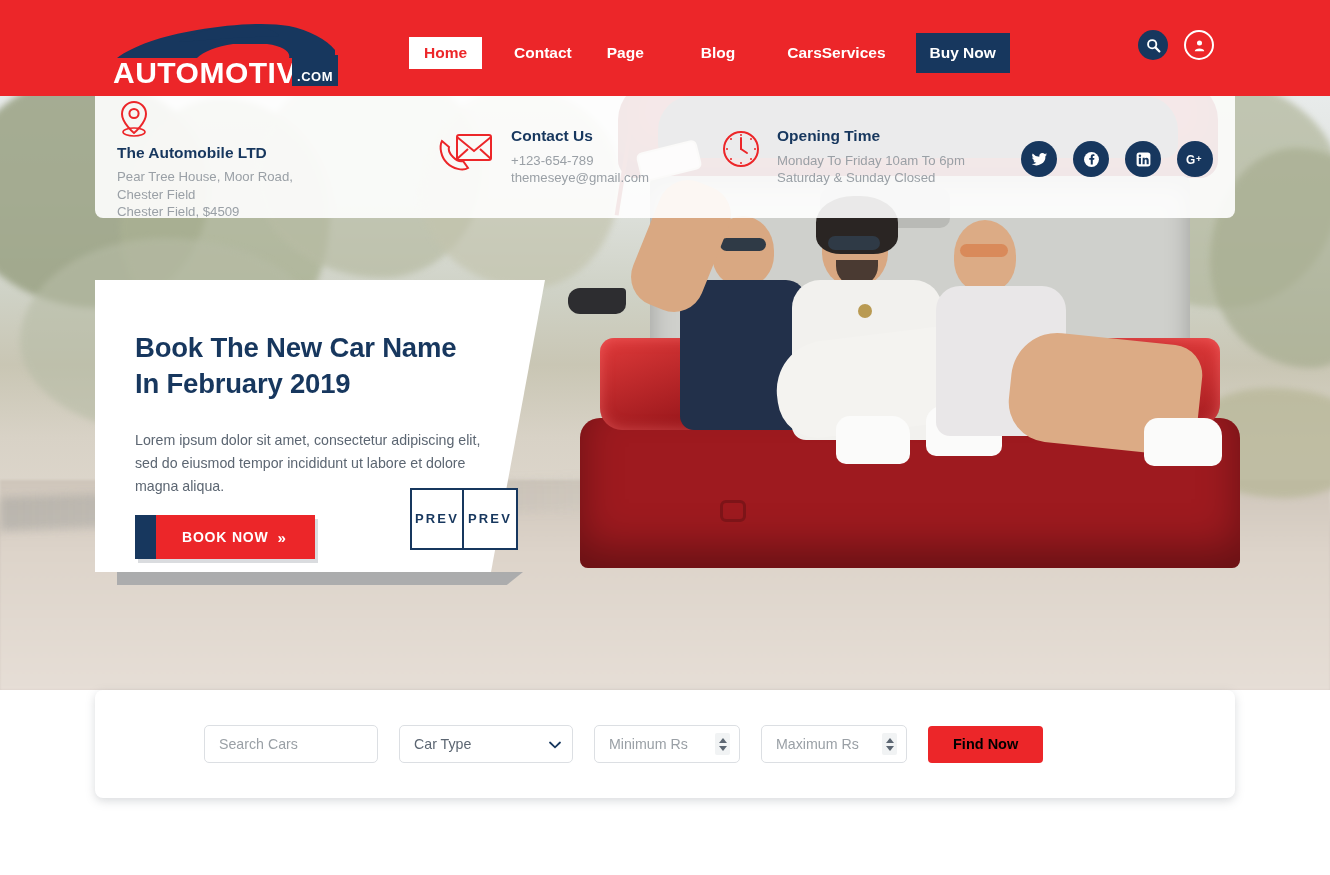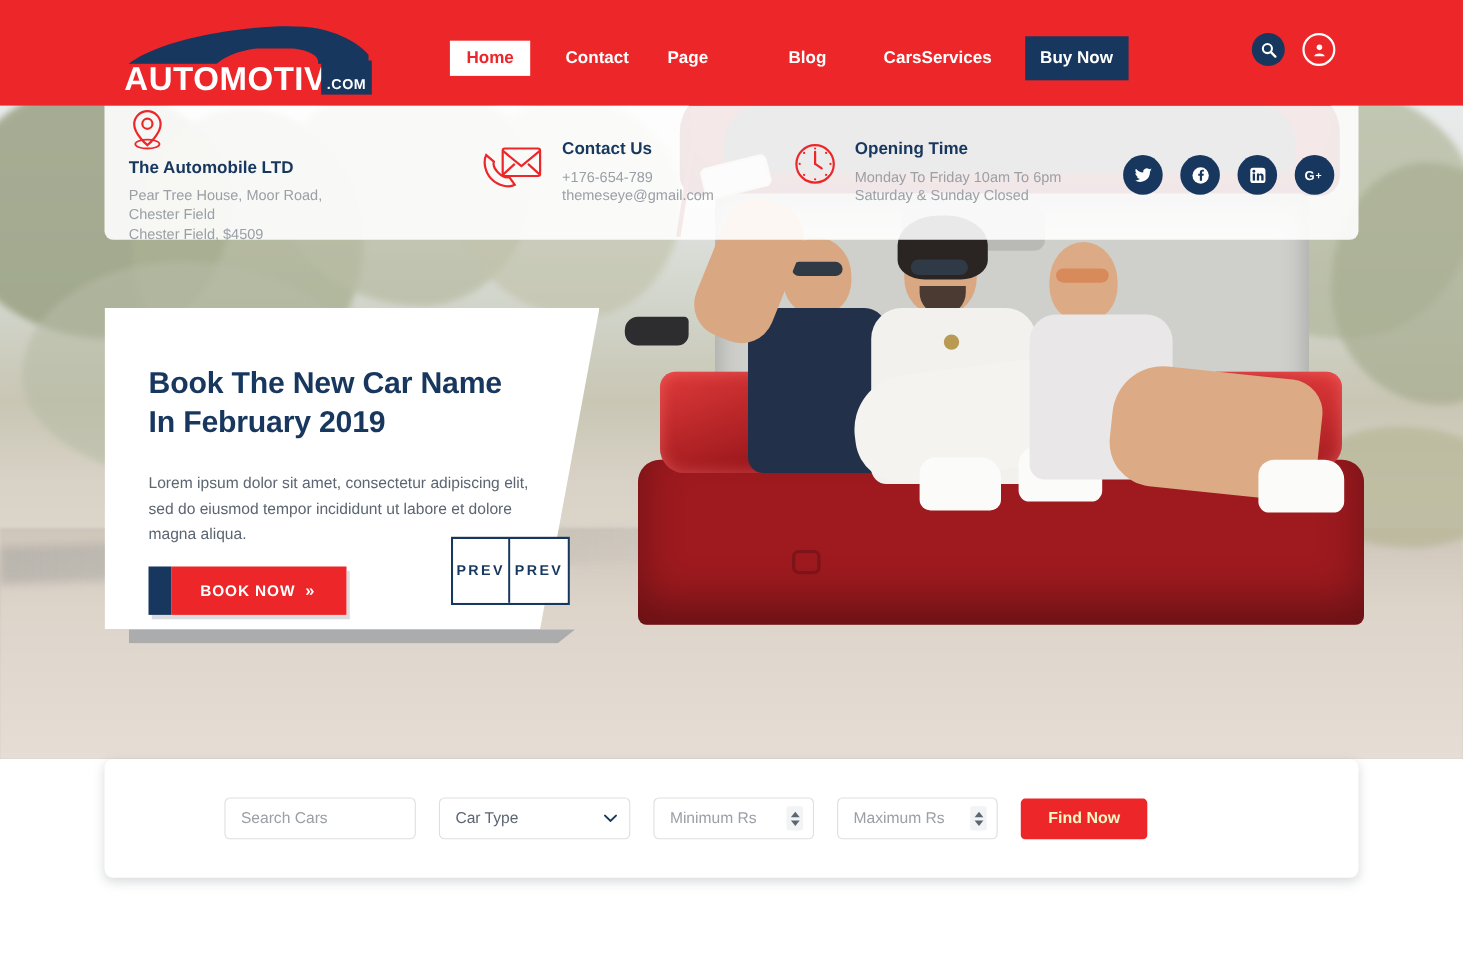--- a/index.html
+++ b/index.html
@@ -181,21 +181,21 @@
   .spin {
     position: absolute; right: 10px; top: 50%; transform: translateY(-50%);
     width: 15px; height: 22px; background: #f1f3f4; border-radius: 2px;
     display: flex; flex-direction: column; align-items: center; justify-content: center;
     gap: 3px; cursor: pointer;
   }
   .spin i { display: block; width: 0; height: 0; border-left: 4px solid transparent; border-right: 4px solid transparent; }
   .spin i.up { border-bottom: 5px solid #5c6672; }
   .spin i.dn { border-top: 5px solid #5c6672; }
   #findnow {
-    background: #ec2629; color: #fef9c3; border: none; border-radius: 4px;
+    background: #ec2629; color: #000000; border: none; border-radius: 4px;
     height: 37px; padding: 0 25px; font-size: 14.5px; font-weight: 700;
     font-family: "Liberation Sans", sans-serif; cursor: pointer;
   }
 </style>
 </head>
 <body>
 
 <div id="hero-photo">
 
   <div class="tree" style="left:-40px;top:-10px;width:250px;height:230px;background:#9aa284;opacity:.85;"></div>
@@ -265,21 +265,21 @@
       <path d="M66 26 C80 16 104 10 132 10 C150 10 162 14 166 20 L120 22 Z" fill="#17375E"></path>
     </svg>
     <span class="logo-word">AUTOMOTIVE</span>
     <span class="logo-dotcom">.COM</span>
   </div>
 
   <nav id="mainnav">
     <a class="navitem active" style="margin-right:32px;">Home</a>
     <a class="navitem" style="margin-right:35px;">Contact</a>
     <a class="navitem" style="margin-right:57px;">Page</a>
-    <a class="navitem" style="margin-right:52px;margin-left:16px;">Blog</a>
+    <a class="navitem" style="margin-right:52px;">Blog</a>
     <a class="navitem" style="">Cars</a>
     <a class="navitem" style="margin-right:30px;">Services</a>
     <a class="navitem cta">Buy Now</a>
   </nav>
 
   <div id="header-icons">
     <div class="hicon search">
       <svg width="15" height="15" viewBox="0 0 16 16">
         <circle cx="6.6" cy="6.6" r="4.4" fill="none" stroke="#ffffff" stroke-width="2"></circle>
         <line x1="10" y1="10" x2="14.3" y2="14.3" stroke="#ffffff" stroke-width="2.3" stroke-linecap="round"></line>
@@ -316,21 +316,21 @@
     <span class="cicon" style="margin-top:2px;">
       <svg width="58" height="46" viewBox="0 0 58 46">
         <rect x="20" y="6" width="34" height="25" rx="2" fill="none" stroke="#ec2629" stroke-width="2"></rect>
         <path d="M20 8 L37 22 L54 8" fill="none" stroke="#ec2629" stroke-width="2"></path>
         <path d="M20 30 L31 20 M54 30 L43 20" fill="none" stroke="#ec2629" stroke-width="2"></path>
         <path d="M5 12 C2 18 4 28 10 34 C16 40 26 42 31 39 L26 32 C23 33 19 31 16 28 C13 25 11 21 12 18 Z" fill="none" stroke="#ec2629" stroke-width="2"></path>
       </svg>
     </span>
     <span>
       <div class="ctitle">Contact Us</div>
-      <div class="cline">+176-654-789</div>
+      <div class="cline">+123-654-789</div>
       <div class="cline">themeseye@gmail.com</div>
     </span>
   </div>
 
   <div class="cinfo" style="margin-left:14px;width:290px;">
     <span class="cicon" style="margin-top:2px;">
       <svg width="40" height="40" viewBox="0 0 40 40">
         <circle cx="20" cy="20" r="17" fill="none" stroke="#ec2629" stroke-width="2"></circle>
         <line x1="20" y1="20" x2="20" y2="9" stroke="#ec2629" stroke-width="2" stroke-linecap="round"></line>
         <line x1="20" y1="20" x2="26" y2="24" stroke="#ec2629" stroke-width="2" stroke-linecap="round"></line>

